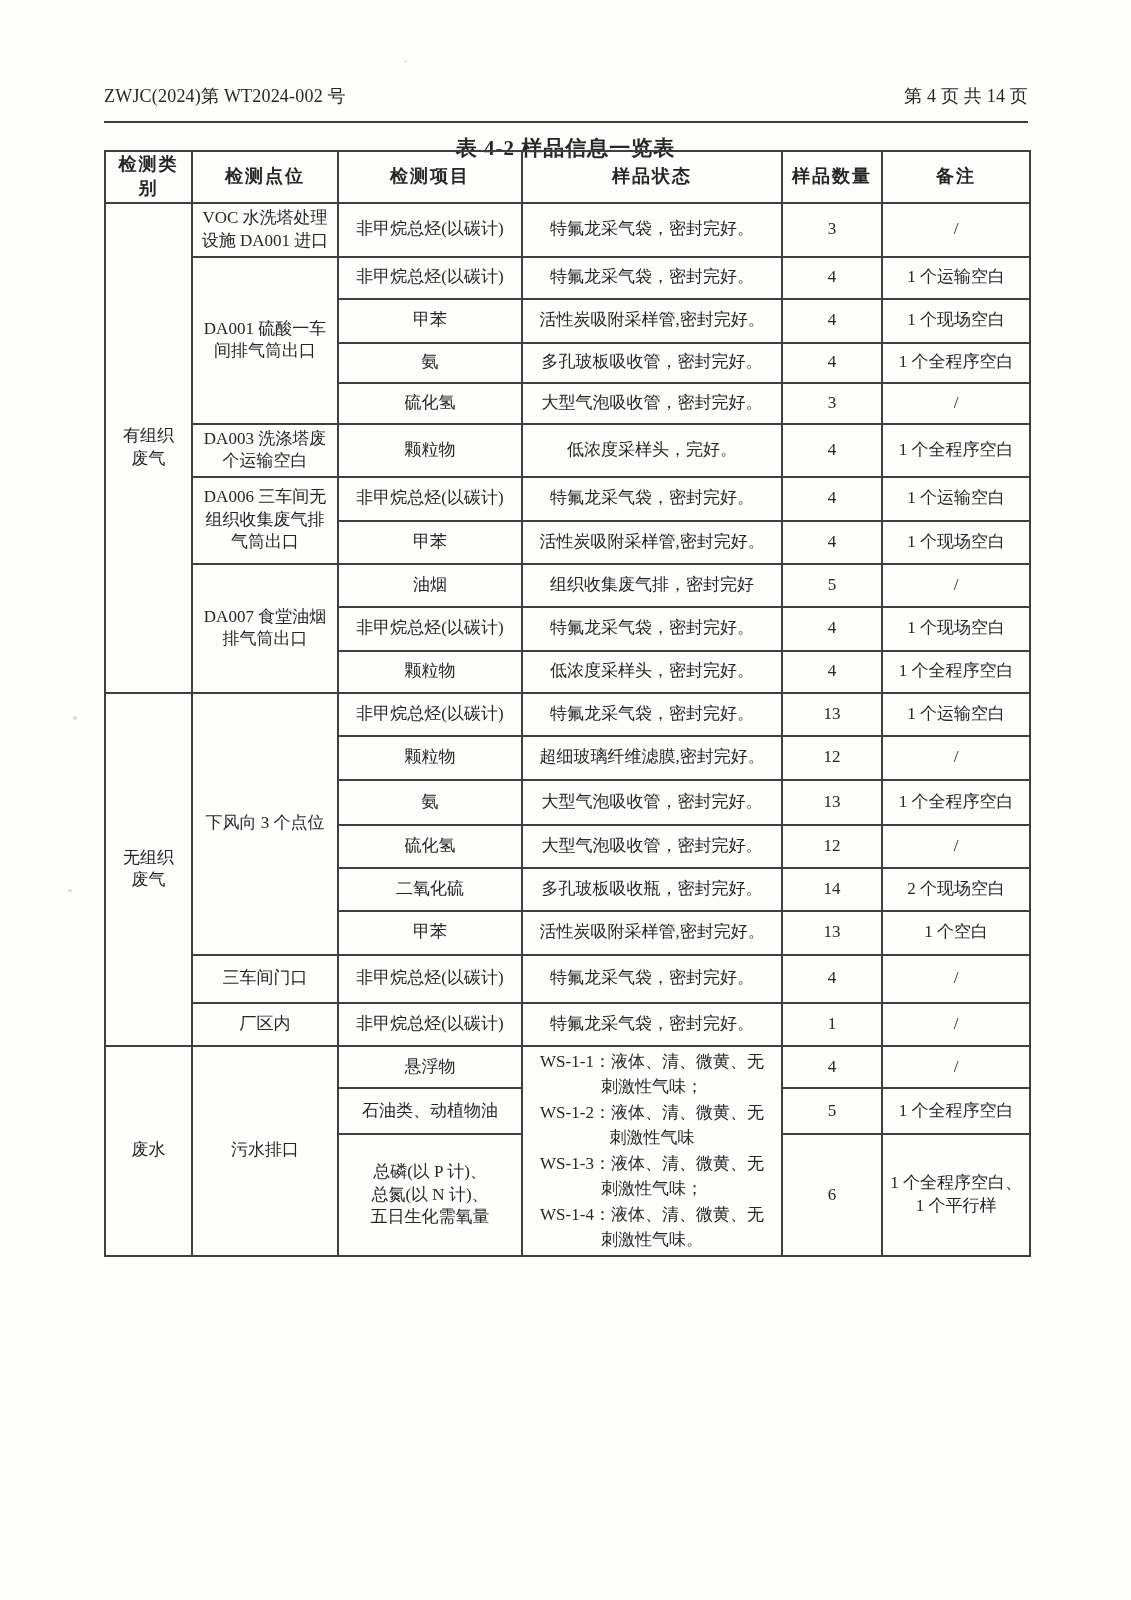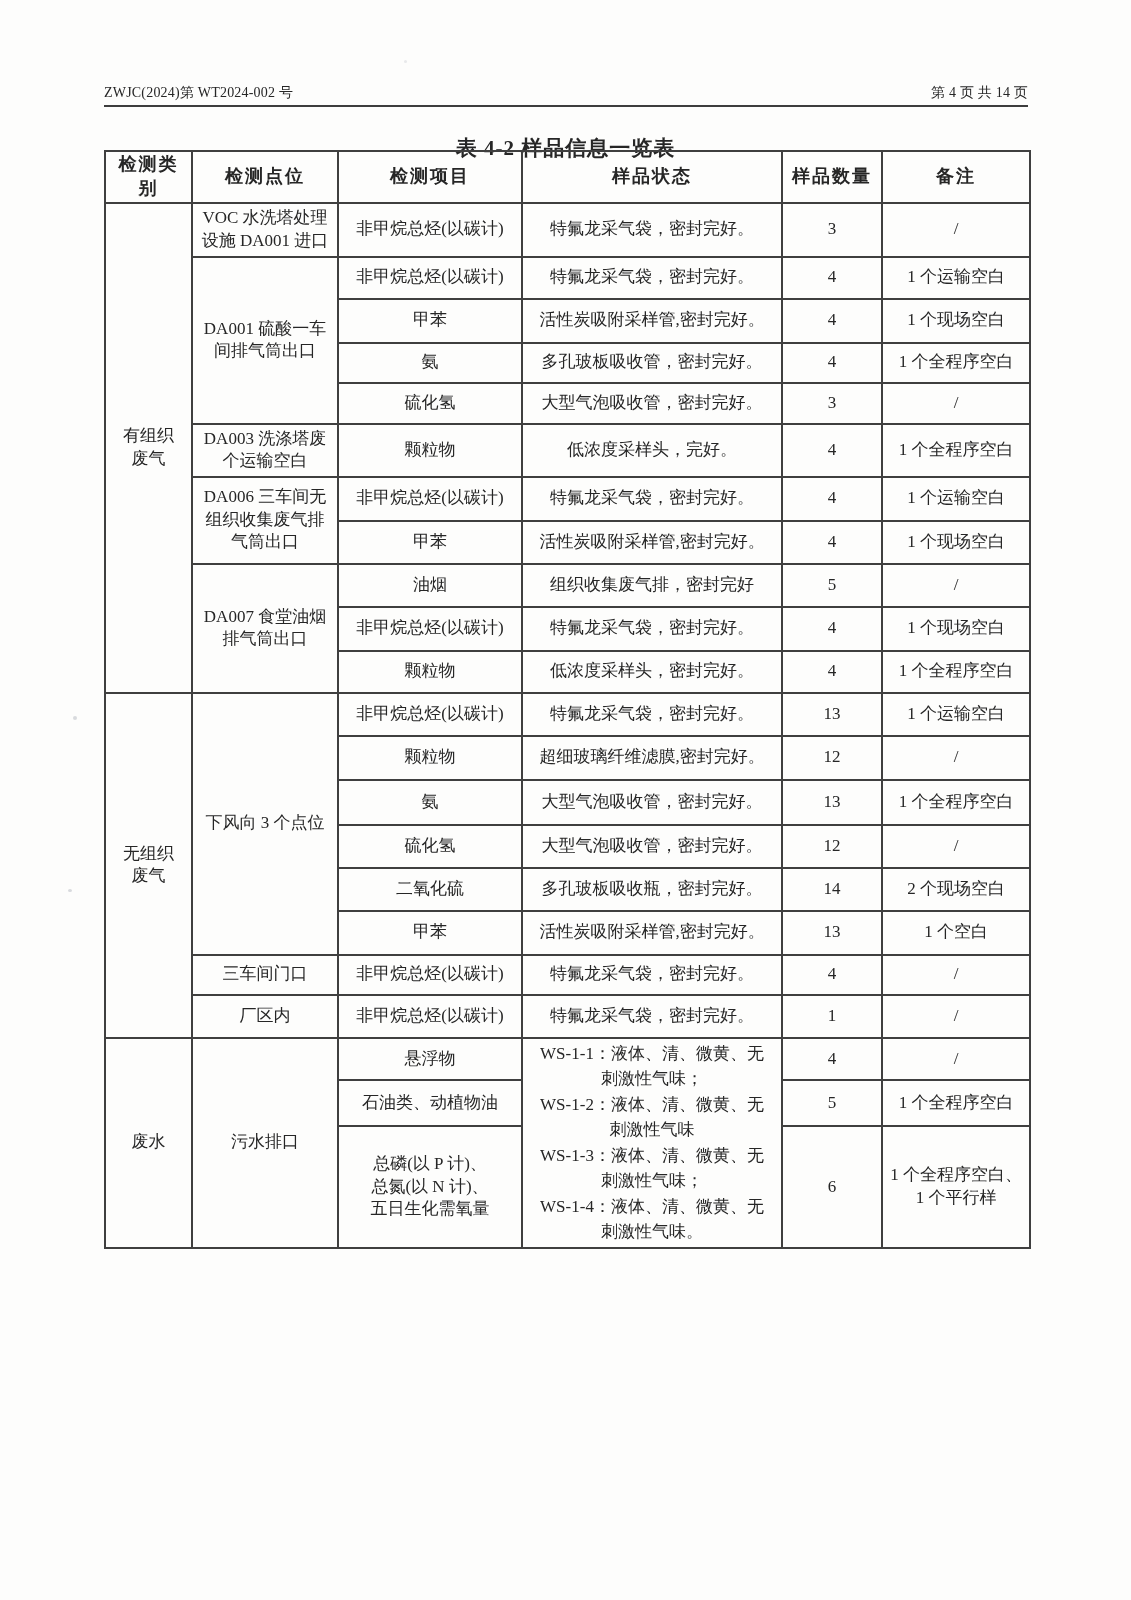--- a/index.html
+++ b/index.html
@@ -10,23 +10,23 @@
     margin:0 auto;
     background:#fdfdfc;
     font-family:"Liberation Serif","DejaVu Serif",serif;
     color:#262626;
     overflow:hidden;
   }
   .doc-header {
     position:absolute;
     top:84px; left:104px; width:924px;
     display:flex; justify-content:space-between; align-items:center;
-    font-size:14px;
+    font-size:18px;
     border-bottom:2px solid #3d3d3d;
-    padding-bottom:3px;
+    padding-bottom:13px;
     letter-spacing:0.2px;
   }
   .doc-title {
     position:absolute;
     top:114px; left:0; width:100%;
     text-align:center;
     font-size:21px; font-weight:bold;
     letter-spacing:1px;
     margin-top:20px;
   }
@@ -208,21 +208,21 @@
         <td class="state-cell">多孔玻板吸收瓶，密封完好。</td>
         <td class="qty-cell">14</td>
         <td class="note-cell">2 个现场空白</td>
       </tr>
       <tr style="height:44px">
         <td class="item-cell">甲苯</td>
         <td class="state-cell">活性炭吸附采样管,密封完好。</td>
         <td class="qty-cell">13</td>
         <td class="note-cell">1 个空白</td>
       </tr>
-      <tr style="height:40px">
+      <tr style="height:48px">
         <td class="location-cell">三车间门口</td>
         <td class="item-cell">非甲烷总烃(以碳计)</td>
         <td class="state-cell">特氟龙采气袋，密封完好。</td>
         <td class="qty-cell">4</td>
         <td class="note-cell">/</td>
       </tr>
       <tr style="height:43px">
         <td class="location-cell">厂区内</td>
         <td class="item-cell">非甲烷总烃(以碳计)</td>
         <td class="state-cell">特氟龙采气袋，密封完好。</td>

